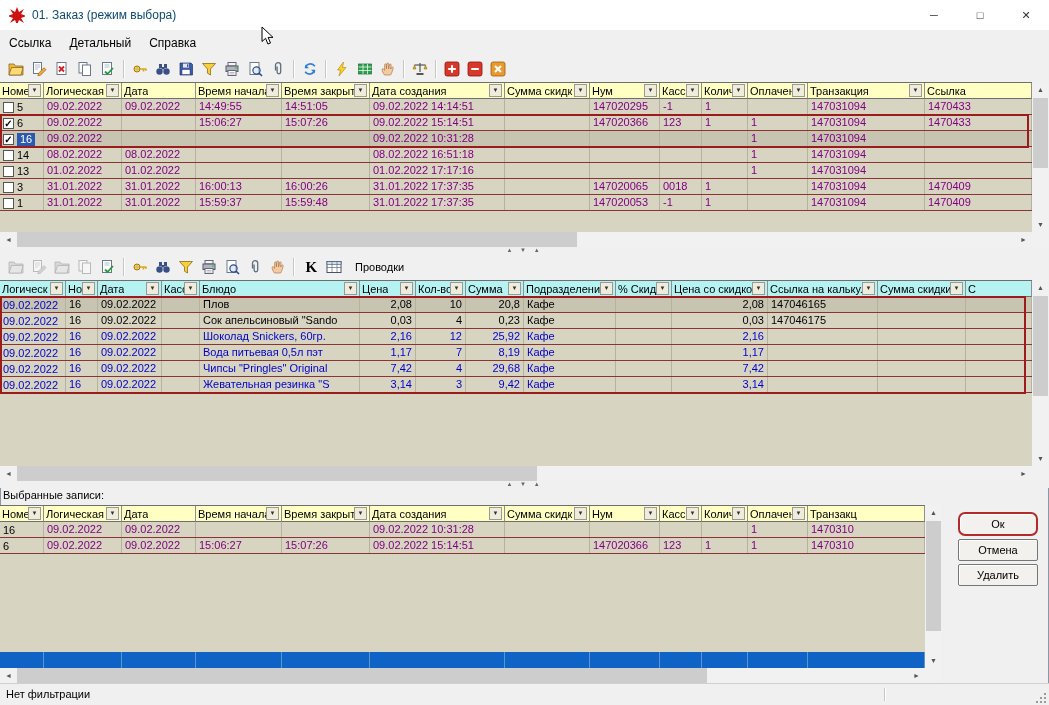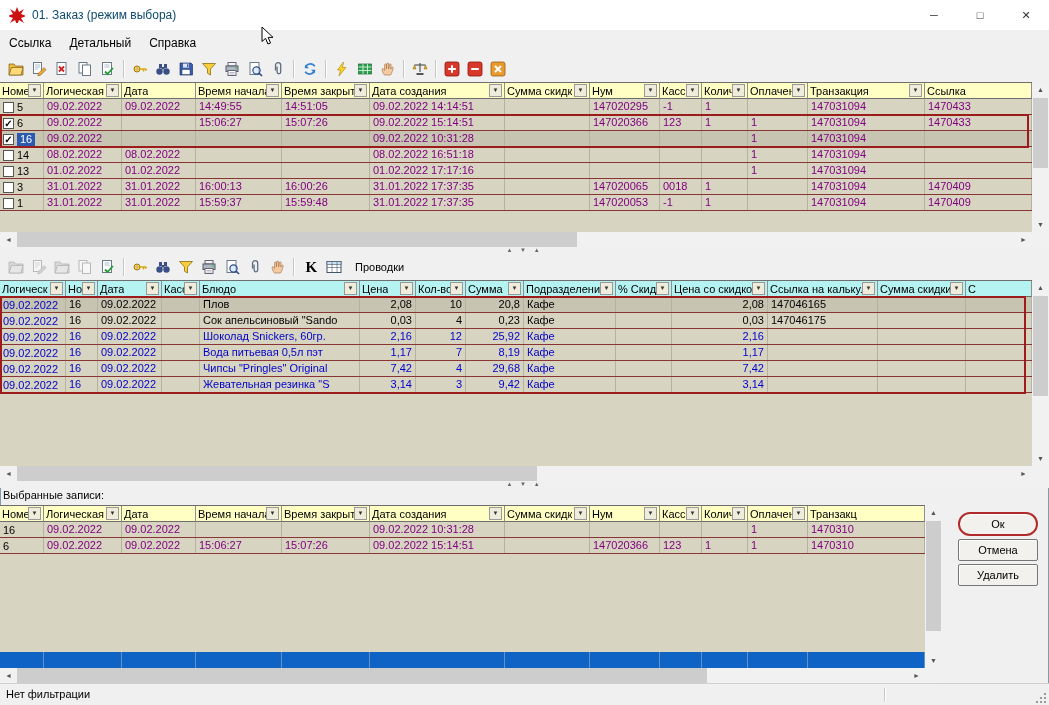--- a/index.html
+++ b/index.html
@@ -81,21 +81,21 @@
             text-align:center;font-size:6px;line-height:7px;color:#666;letter-spacing:3px;}
   .splitter::after{content:"▲ ▼ ▲";}
   #split1{top:247px;}
   #split2{top:481px;}
   #sel-label{position:absolute;top:489px;left:3px;font-size:11px;height:16px;}
   
   #btns{position:absolute;left:952px;top:512px;width:92px;display:flex;flex-direction:column;align-items:center;}
   .btn{width:80px;height:22px;margin-bottom:3px;background:#f2f1ee;border:1px solid #767676;
        font-family:"Liberation Sans", sans-serif;font-size:11px;border-radius:2px;
        box-shadow:inset 1px 1px 0 #ffffff;}
-  .btn.default{border:2px solid #b22a2a;height:24px;border-radius:12px;}
+  .btn.default{border:2px solid #b22a2a;height:24px;border-radius:7px;}
   
   #statusbar{position:absolute;top:683px;left:0;width:1049px;height:22px;background:#f0f0f0;
              border-top:1px solid #d0d0d0;box-sizing:border-box;font-size:11px;
              line-height:20px;padding-left:6px;}
   .status-div{position:absolute;left:884px;top:4px;bottom:4px;width:1px;background:#c6c6c6;
               box-shadow:1px 0 0 #fff;}
   .grip{position:absolute;right:1px;bottom:1px;width:13px;height:13px;}
   #cursor{position:absolute;left:261px;top:26px;z-index:99;pointer-events:none;}
 </style>
 </head>

